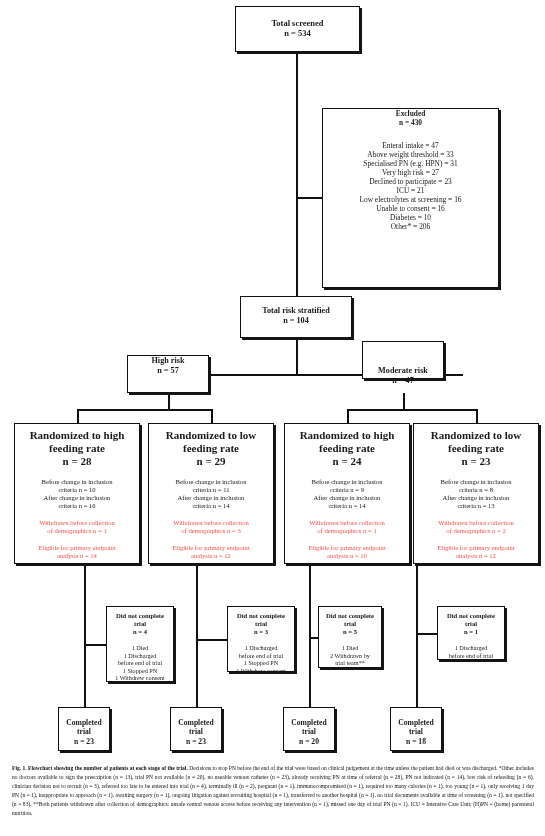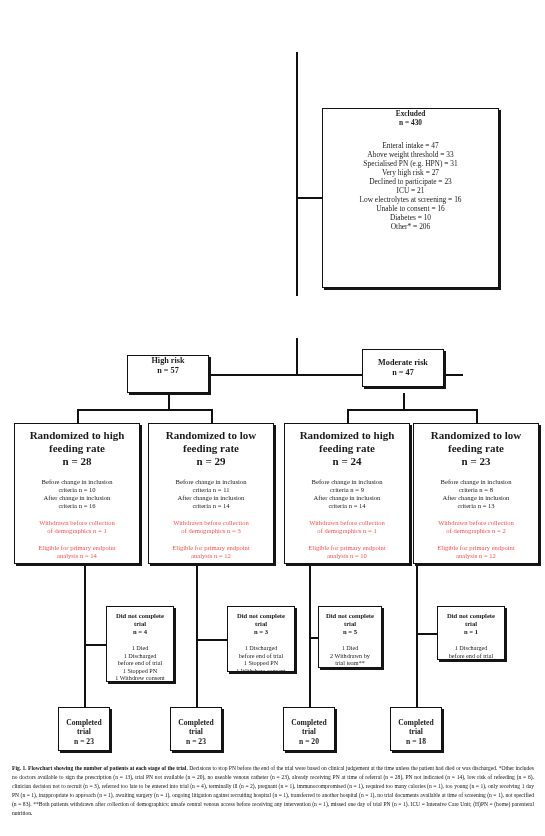--- a/index.html
+++ b/index.html
@@ -27,21 +27,21 @@
   .ln.h { height:1.6px; }
   .ln.v { width:1.6px; }
 
   
   #b-screened { left:235px; top:6px;  width:125px; height:46px; font-size:8.5px; padding-top:11px; }
   #b-excluded { left:322px; top:108px; width:177px; height:180px; font-size:7.4px; text-align:center; }
   #b-excluded .lst { display:block; margin-top:14px; }
   #b-excluded .lst span { display:block; }
   #b-strat { left:240px; top:296px; width:112px; height:42px; font-size:8.2px; padding-top:9px; }
   #b-high { left:127px; top:355px; width:82px; height:38px; font-size:8.2px; padding-top:0; }
-  #b-mod  { left:362px; top:349px; width:82px; height:38px; font-size:8.2px; padding-top:8px; }
+  #b-mod  { left:362px; top:341px; width:82px; height:38px; font-size:8.2px; padding-top:24px; }
 
   .rbox { font-size:6.6px; padding:5px 3px 4px; }
   .rbox .hd { font-weight:bold; font-size:11px; display:block; line-height:1.2; }
   .rbox .grp { display:block; margin-top:9px; }
   .rbox .grp span { display:block; }
   .rbox .red { color:#ff4d4d; display:block; margin-top:9px; }
   .rbox .red span { display:block; }
   #r1 { left:14px;  top:423px; width:126px; height:141px; }
   #r2 { left:148px; top:423px; width:126px; height:141px; }
   #r3 { left:284px; top:423px; width:126px; height:141px; }
@@ -97,38 +97,46 @@
 
   <div class="ln v" style="left:196px; top:564px; height:143px;"></div>
   <div class="ln h" style="left:196px; top:639px; width:31px;"></div>
 
   <div class="ln v" style="left:309px; top:564px; height:143px;"></div>
   <div class="ln h" style="left:309px; top:637px; width:9px;"></div>
 
   <div class="ln v" style="left:416px; top:564px; height:143px;"></div>
   <div class="ln h" style="left:416px; top:633px; width:21px;"></div>
 
+  <div class="box" id="b-screened">
+    <span class="ttl">Total screened</span>
+    <span class="nn">n = 534</span>
+  </div>
 
   <div class="box" id="b-excluded">
     <span class="ttl">Excluded</span>
     <span class="nn">n = 430</span>
     <span class="lst">
         <span>Enteral intake = 47</span>
         <span>Above weight threshold = 33</span>
         <span>Specialised PN (e.g. HPN) = 31</span>
         <span>Very high risk = 27</span>
         <span>Declined to participate = 23</span>
         <span>ICU = 21</span>
         <span>Low electrolytes at screening = 16</span>
         <span>Unable to consent = 16</span>
         <span>Diabetes = 10</span>
         <span>Other* = 206</span>
       </span>
   </div>
 
+  <div class="box" id="b-strat">
+    <span class="ttl">Total risk stratified</span>
+    <span class="nn">n = 104</span>
+  </div>
 
   <div class="box" id="b-high">
     <span class="ttl">High risk</span>
     <span class="nn">n = 57</span>
   </div>
   <div class="box" id="b-mod">
     <span class="ttl">Moderate risk</span>
     <span class="nn">n = 47</span>
   </div>
 

